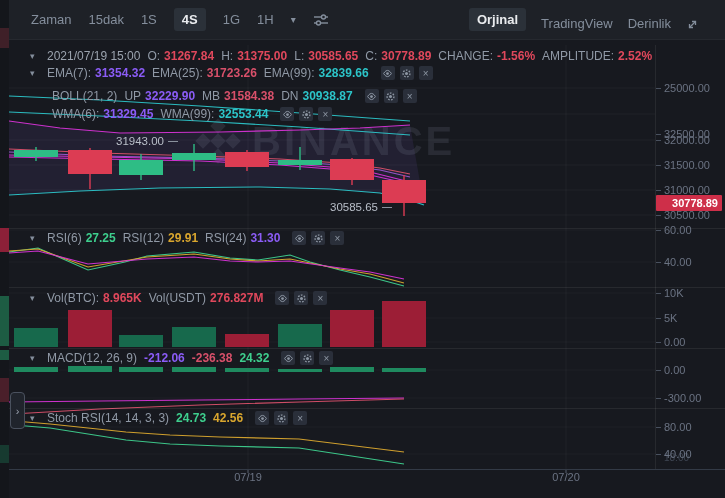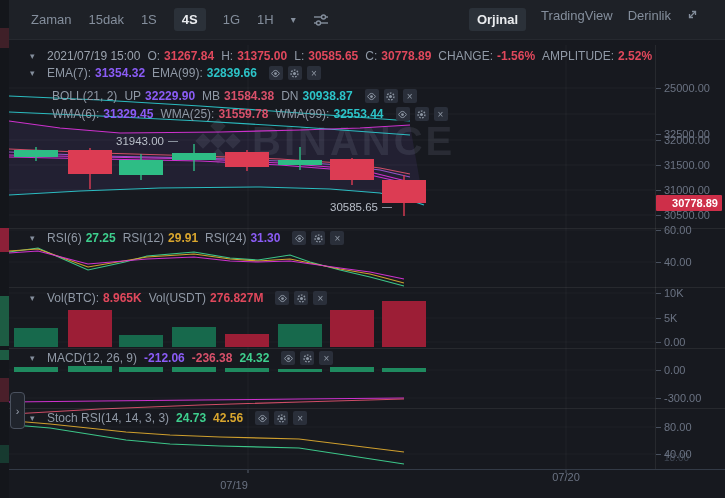--- a/index.html
+++ b/index.html
@@ -12,21 +12,21 @@
   
   .left-strip { position:absolute; left:0; top:0; width:9px; height:498px; background:#14161b; z-index:5; }
   .left-strip .frag { position:absolute; left:0; width:9px; }
   
   .toolbar {
     position:absolute; left:9px; top:0; width:716px; height:40px;
     background:#1e2127; border-bottom:1px solid rgba(255,255,255,0.04);
     display:flex; align-items:center; z-index:6;
   }
   .tb-left { display:flex; align-items:center; gap:17px; padding-left:22px; }
-  .tb-right { margin-left:auto; display:flex; align-items:flex-start; gap:15px; padding-right:26px;padding-left:16px; }
+  .tb-right { margin-left:auto; display:flex; align-items:flex-end; gap:15px; padding-right:26px;padding-left:16px; }
   .tb-item { color:#848e9c; font-size:13px; cursor:pointer; white-space:nowrap; }
   .tb-chip { background:#2b3139; color:#eaecef; font-weight:bold; padding:4px 8px; border-radius:3px; }
   .tb-caret { color:#848e9c; font-size:10px; }
   .tb-icon svg { display:block; }
   
   .irow {
     position:absolute; left:30px; display:flex; align-items:center; column-gap:7px;
     font-size:12px; white-space:nowrap; z-index:4; height:14px;
   }
   .irow .caret { color:#848e9c; font-size:9px; width:10px; cursor:pointer; }
@@ -229,20 +229,24 @@
       </span>
   </div>
 
   <div class="irow" style="top:66px">
     <span class="caret">▾</span>
     <span class="pair">
         <span class="g">EMA(7):</span>
         <span class="magenta">31354.32</span>
       </span>
     <span class="pair">
+        <span class="g">EMA(25):</span>
+        <span class="rose">31723.26</span>
+      </span>
+    <span class="pair">
         <span class="g">EMA(99):</span>
         <span class="cyan">32839.66</span>
       </span>
     <span class="icon-trio">
         <span class="ibox">
           <svg width="11" height="11" viewBox="0 0 16 16">
             <path d="M8 3.5C4.8 3.5 2.4 8 2.4 8S4.8 12.5 8 12.5 13.6 8 13.6 8 11.2 3.5 8 3.5z" fill="none" stroke="#8d96a3" stroke-width="1.4"></path>
             <circle cx="8" cy="8" r="2" fill="#8d96a3"></circle>
           </svg>
         </span>
@@ -284,24 +288,20 @@
           </svg>
         </span>
         <span class="ibox">×</span>
       </span>
   </div>
 
   <div class="irow indent" style="top:107px">
     <span class="pair">
         <span class="g">WMA(6):</span>
         <span class="magenta">31329.45</span>
-      </span>
-    <span class="pair">
-        <span class="g">WMA(25):</span>
-        <span class="rose">31559.78</span>
       </span>
     <span class="pair">
         <span class="g">WMA(99):</span>
         <span class="cyan">32553.44</span>
       </span>
     <span class="icon-trio">
         <span class="ibox">
           <svg width="11" height="11" viewBox="0 0 16 16">
             <path d="M8 3.5C4.8 3.5 2.4 8 2.4 8S4.8 12.5 8 12.5 13.6 8 13.6 8 11.2 3.5 8 3.5z" fill="none" stroke="#8d96a3" stroke-width="1.4"></path>
             <circle cx="8" cy="8" r="2" fill="#8d96a3"></circle>
@@ -478,21 +478,21 @@
         <span>80.00</span>
       </div>
       <div class="axis-label" style="top: 448px;">
         <i></i>
         <span>40.00</span>
       </div>
     </div>
 
   <div class="price-tag" style="top: 195px;">30778.89</div>
 
-  <span class="x-label" id="xlab0" style="left: 212px; margin-top: 8px;">07/19</span>
+  <span class="x-label" id="xlab0" style="left: 226px;">07/19</span>
   <span class="x-label" id="xlab1" style="left: 544px;">07/20</span>
   <span class="partial-time">18:00</span>
 
   <div class="pane-handle">
     <span>›</span>
   </div>
 
 <div class="ann" style="left: 68px; top: 135px;"><span>31943.00</span><i></i></div>
     <div class="ann" style="left: 282px; top: 201px;"><span>30585.65</span><i></i></div>
   </div>

